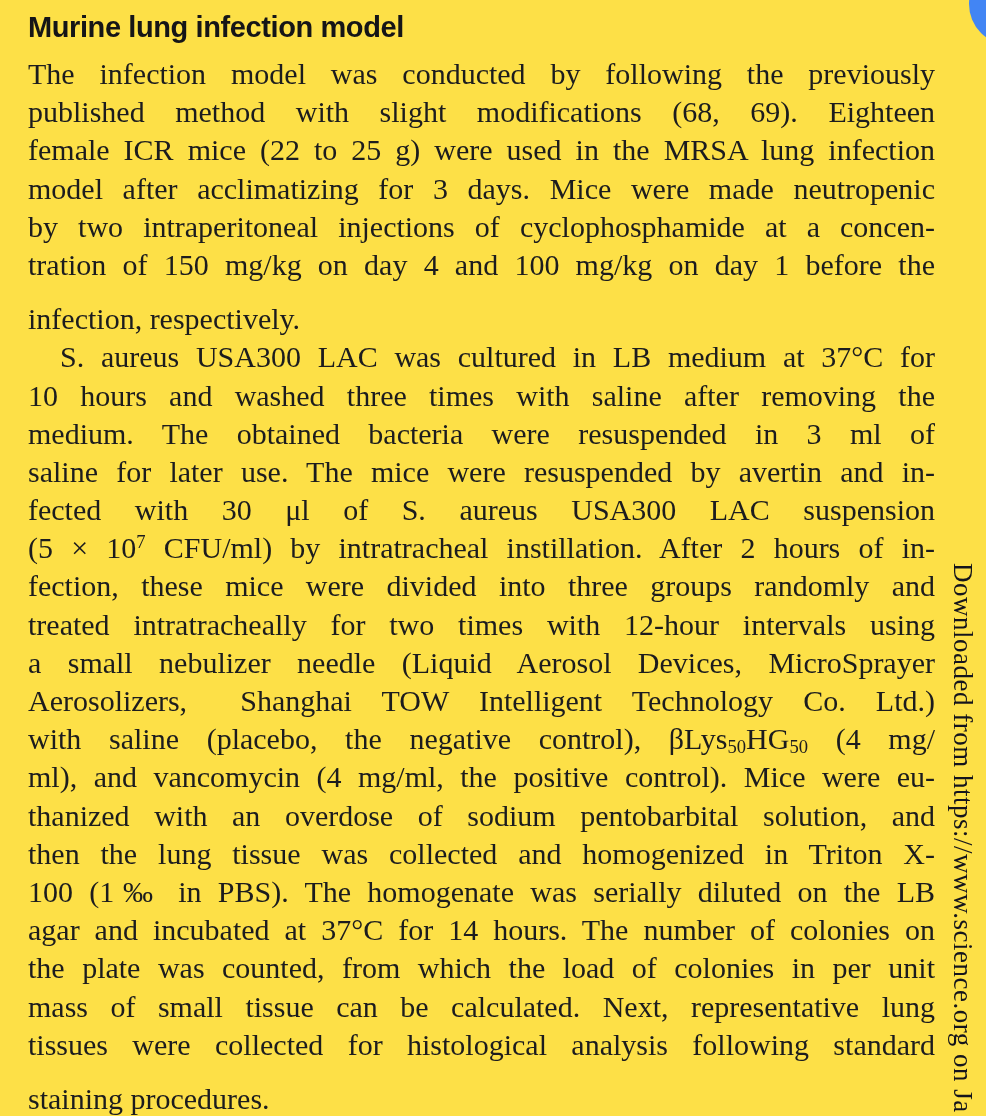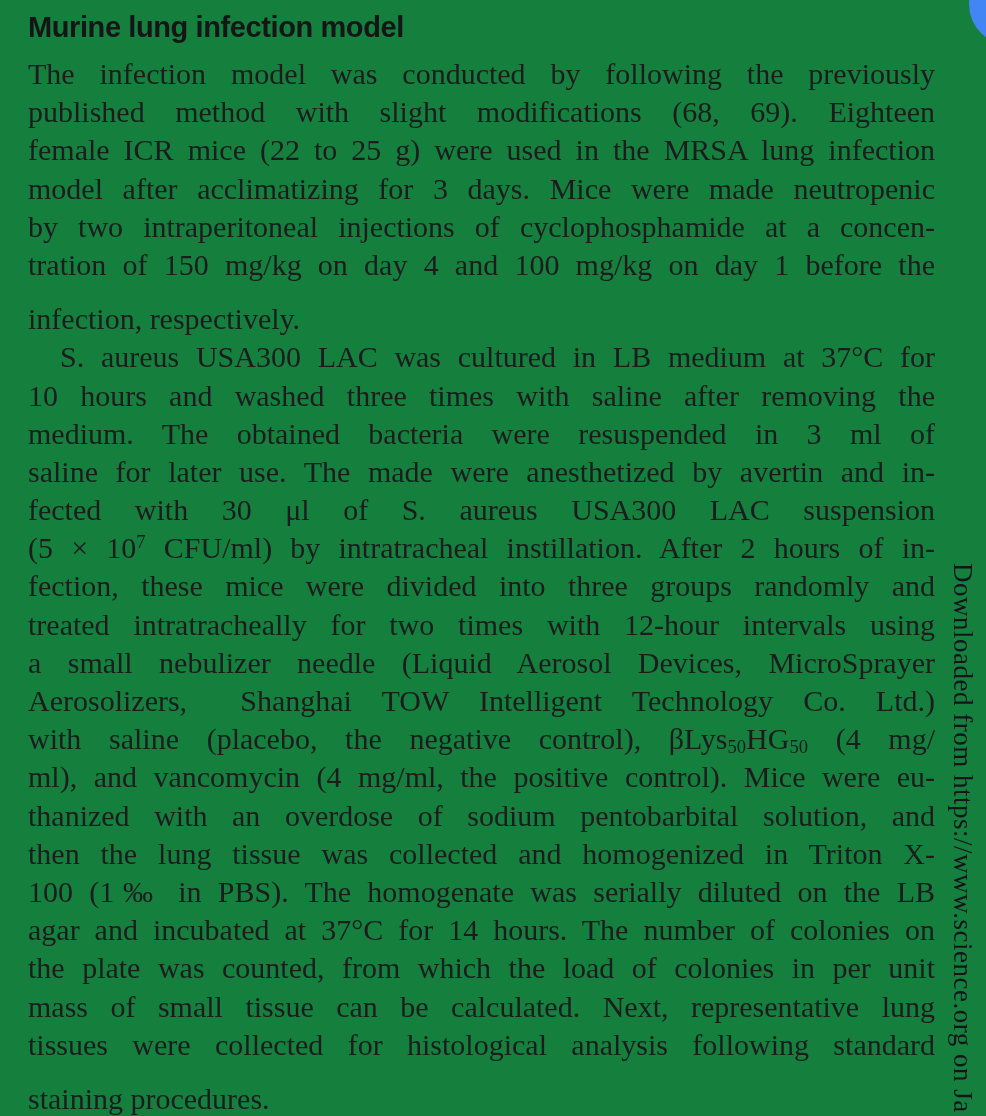--- a/index.html
+++ b/index.html
@@ -4,21 +4,21 @@
 <style>
   html, body {
     margin: 0;
     padding: 0;
     background: #ffffff;
   }
   .page {
     position: relative;
     width: 986px;
     height: 1116px;
-    background: #15803d;
+    background: #fde047;
     overflow: hidden;
     font-family: "Liberation Serif", serif;
   }
   .heading {
     position: absolute;
     left: 28px;
     top: 11px;
     margin: 0;
     font-family: "Liberation Sans", sans-serif;
     font-weight: 700;
@@ -97,21 +97,21 @@
       <div class="line j"><span>The infection model was conducted by following the previously</span></div>
       <div class="line j"><span>published method with slight modifications (</span><span class="i">68</span><span>, </span><span class="i">69</span><span>). Eighteen</span></div>
       <div class="line j"><span>female ICR mice (22 to 25 g) were used in the MRSA lung infection</span></div>
       <div class="line j"><span>model after acclimatizing for 3 days. Mice were made neutropenic</span></div>
       <div class="line j"><span>by two intraperitoneal injections of cyclophosphamide at a concen-</span></div>
       <div class="line j"><span>tration of 150 mg/kg on day 4 and 100 mg/kg on day 1 before the</span></div>
       <div class="line end"><span>infection, respectively.</span></div>
       <div class="line j ind"><span class="i">S. aureus</span><span> USA300 LAC was cultured in LB medium at 37°C for</span></div>
       <div class="line j"><span>10 hours and washed three times with saline after removing the</span></div>
       <div class="line j"><span>medium. The obtained bacteria were resuspended in 3 ml of</span></div>
-      <div class="line j"><span>saline for later use. The made were anesthetized by avertin and in-</span></div>
+      <div class="line j"><span>saline for later use. The mice were resuspended by avertin and in-</span></div>
       <div class="line j"><span>fected with 30 μl of </span><span class="i">S. aureus</span><span> USA300 LAC suspension</span></div>
       <div class="line j"><span>(5 × 10</span><span class="sup">7</span><span> CFU/ml) by intratracheal instillation. After 2 hours of in-</span></div>
       <div class="line j"><span>fection, these mice were divided into three groups randomly and</span></div>
       <div class="line j"><span>treated intratracheally for two times with 12-hour intervals using</span></div>
       <div class="line j"><span>a small nebulizer needle (Liquid Aerosol Devices, MicroSprayer</span></div>
       <div class="line j"><span>Aerosolizers, </span><span class="hl">Shanghai TOW Intelligent Technology Co. Ltd.)</span></div>
       <div class="line j"><span>with saline (placebo, the negative control), βLys</span><span class="sub">50</span><span>HG</span><span class="sub">50</span><span> (4 mg/</span></div>
       <div class="line j"><span>ml), and vancomycin (4 mg/ml, the positive control). Mice were eu-</span></div>
       <div class="line j"><span>thanized with an overdose of sodium pentobarbital solution, and</span></div>
       <div class="line j"><span>then the lung tissue was collected and homogenized in Triton X-</span></div>

